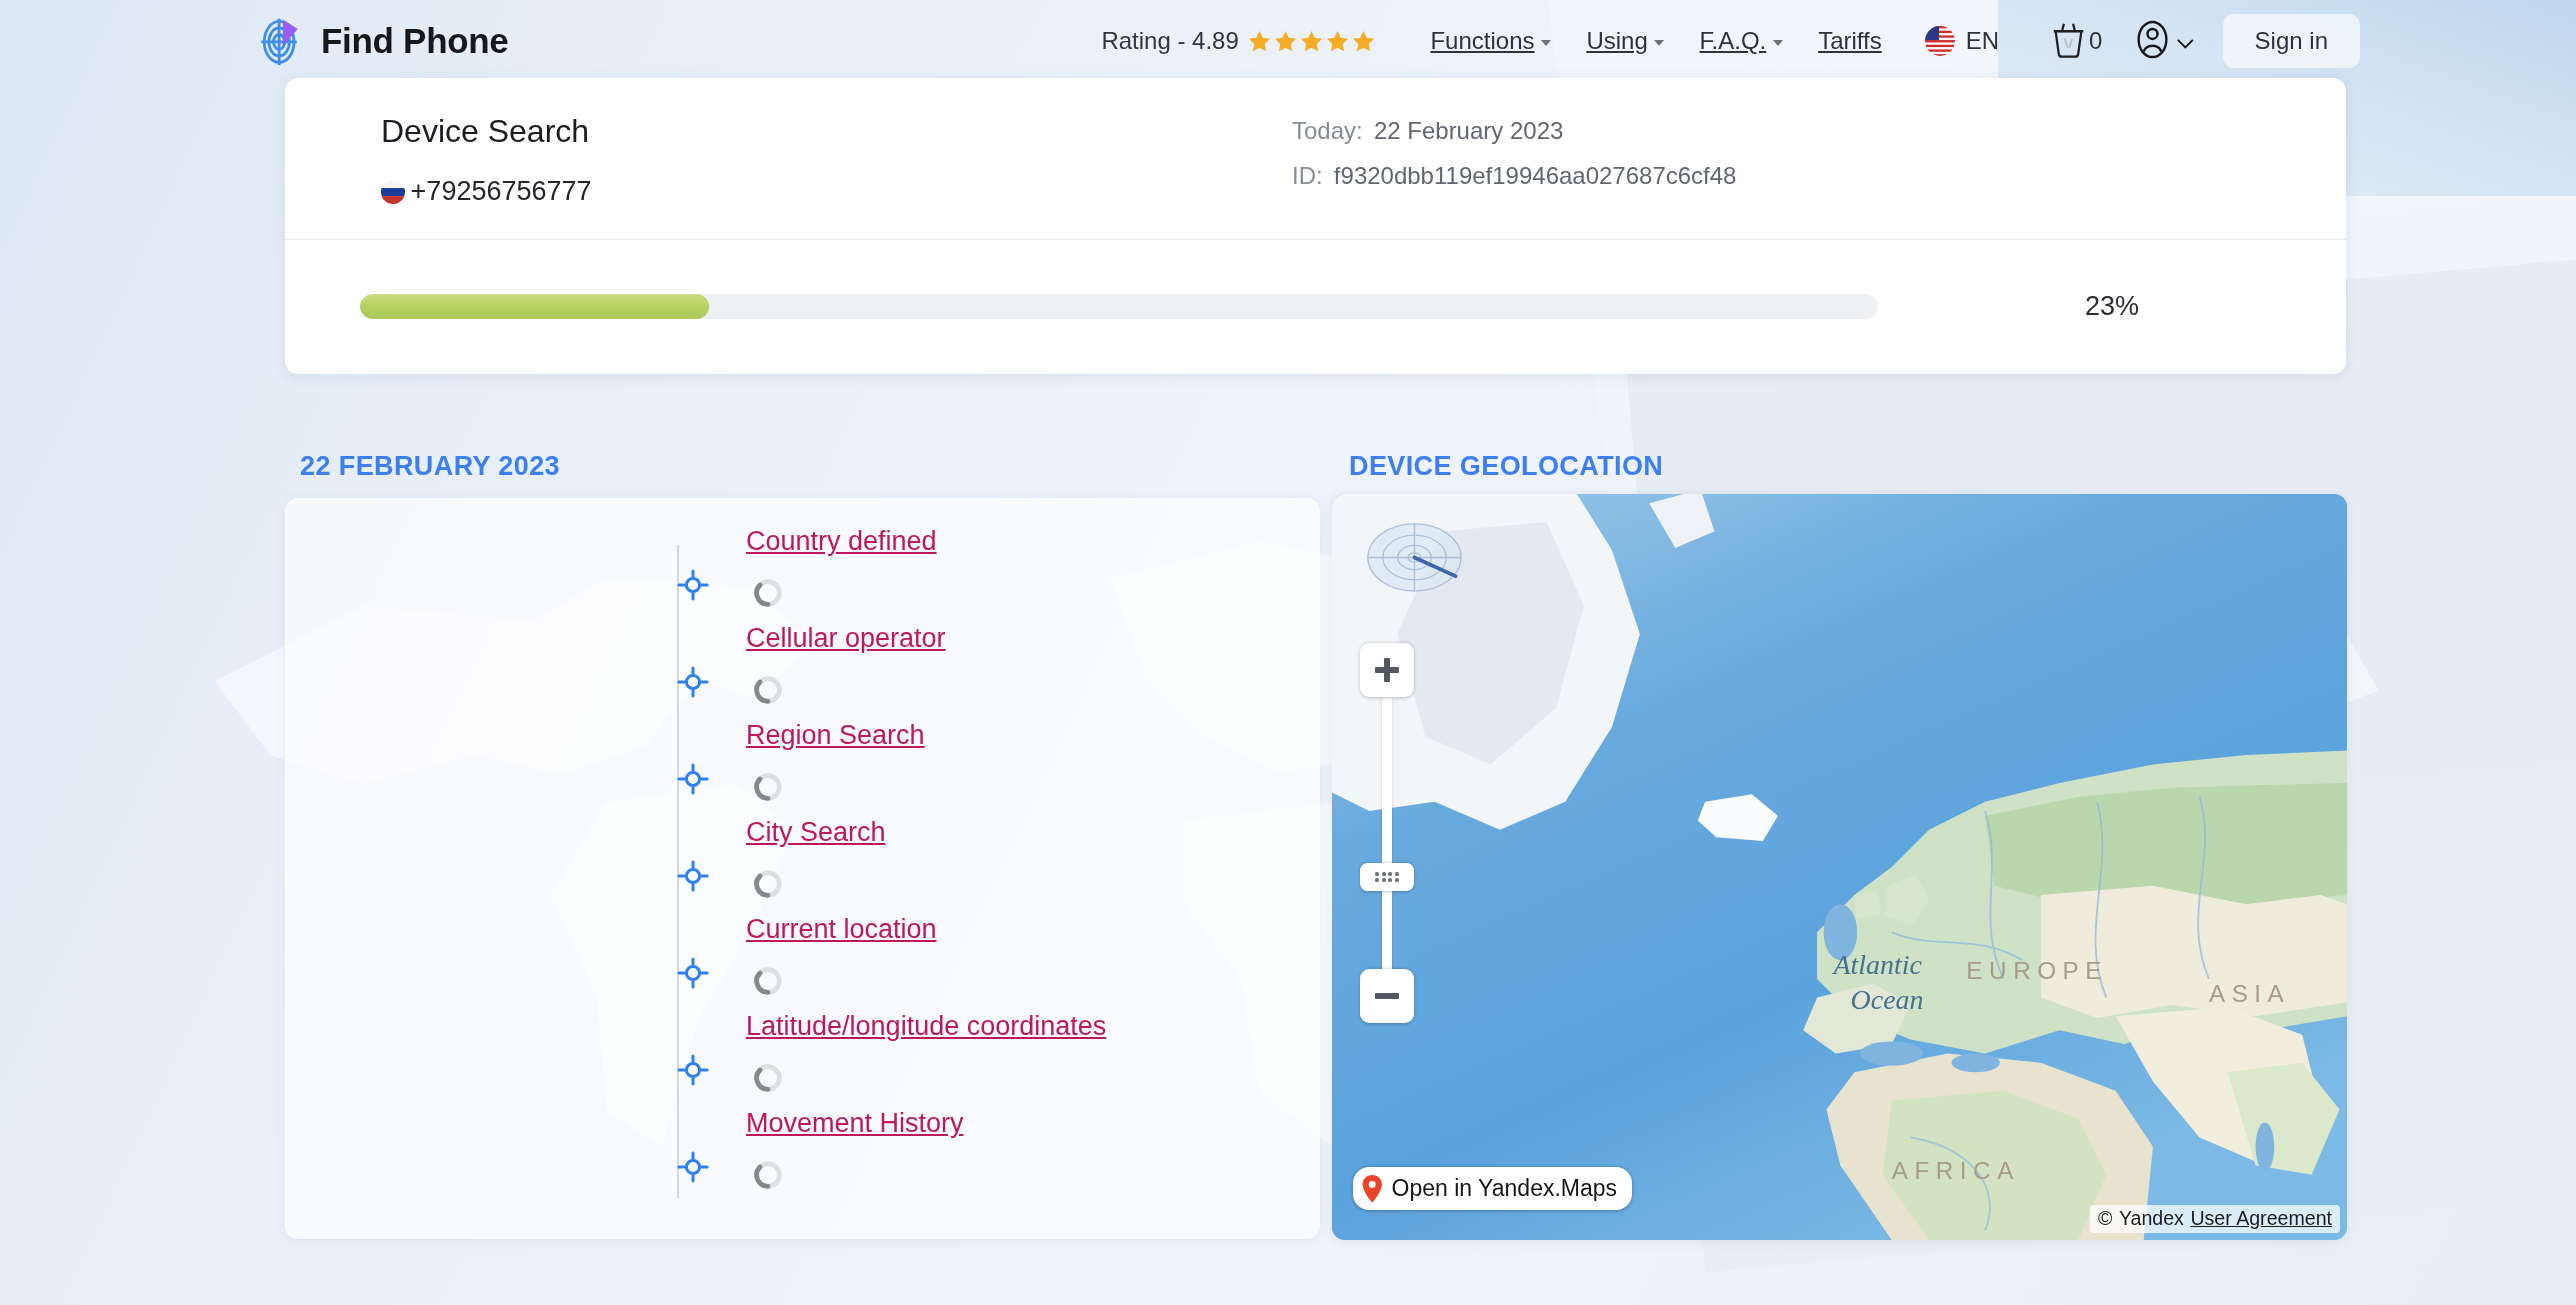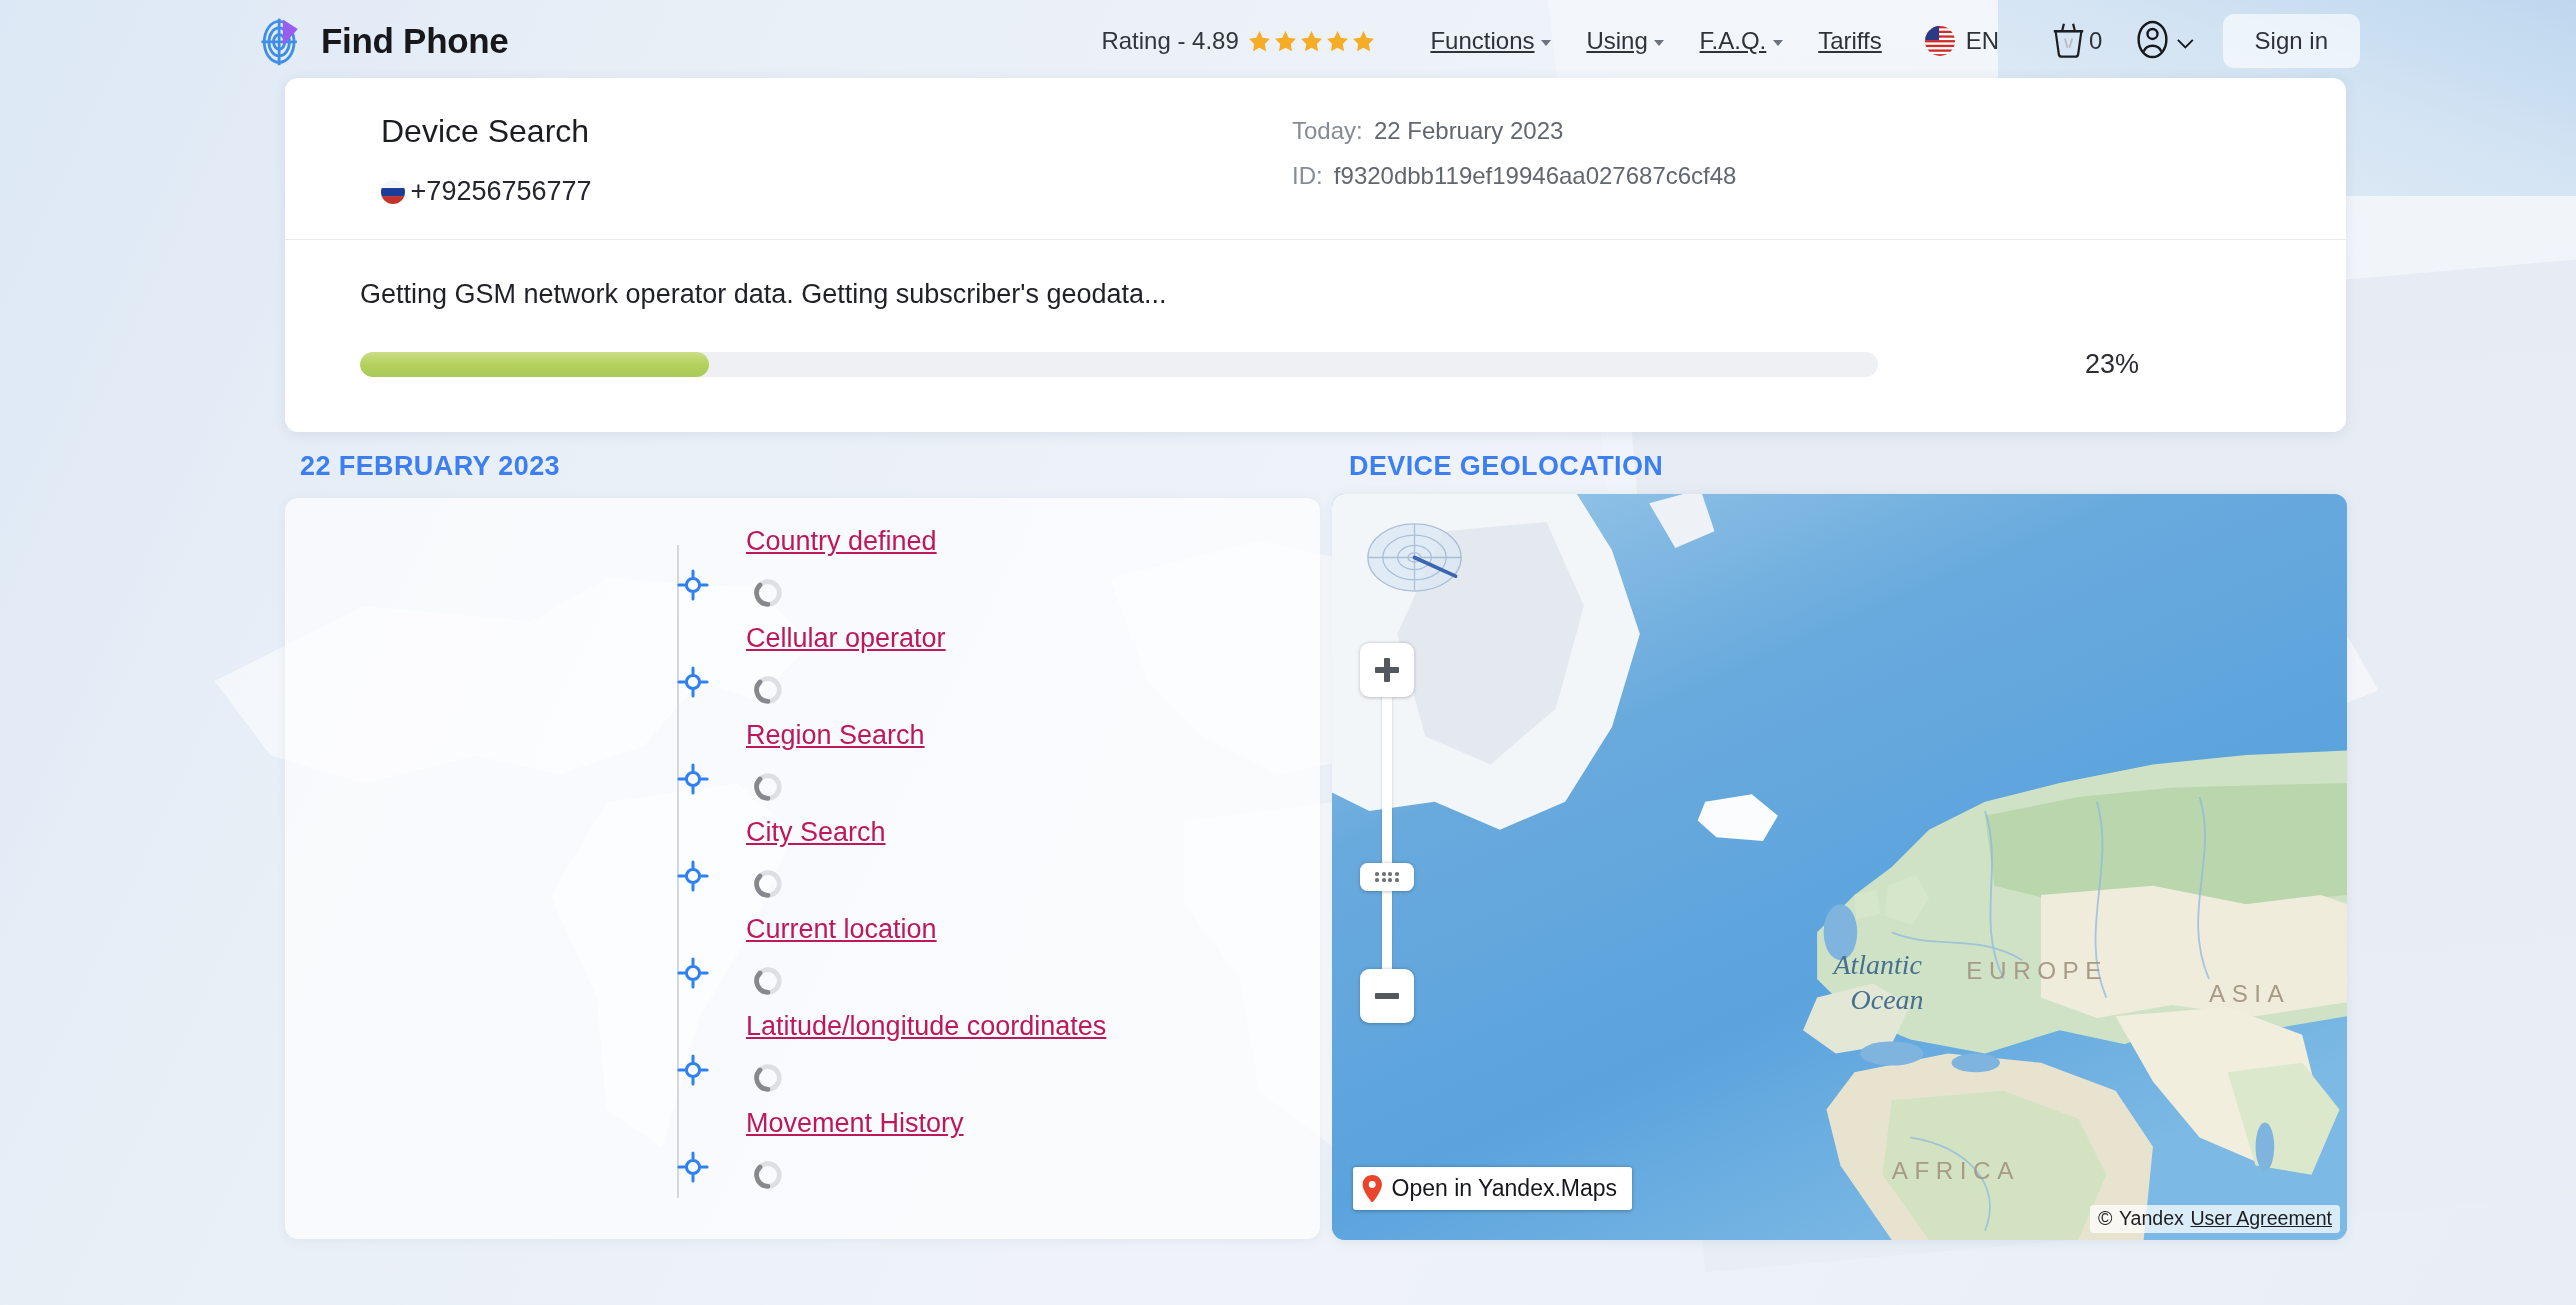--- a/index.html
+++ b/index.html
@@ -268,21 +268,21 @@
   .plus-h, .plus-v, .minus-h {
     position: absolute; background: #53575e; border-radius: 0.9px;
   }
   .plus-h { width: 24px; height: 6.5px; }
   .plus-v { width: 6.5px; height: 24px; }
   .minus-h { width: 24px; height: 6.5px; }
 
   .open-maps {
     position: absolute; left: 20.5px; bottom: 30px;
     height: 43px; padding: 0 15px 0 9.3px;
-    background: #fff; border-radius: 3px;
+    background: #fff; border-radius: 16px;
     box-shadow: 0 0.9px 3.7px rgba(0,0,0,.3);
     display: flex; align-items: center; gap: 9.3px;
     font-size: 23px; color: #16171a;
     cursor: pointer; border: none; font-family: inherit;
   }
   .pin-icon { width: 20.5px; height: 28px; display: block; }
 
   .map-credit {
     position: absolute; right: 7.5px; bottom: 7.5px;
     height: 28px; padding: 0 7.5px;
@@ -461,21 +461,20 @@
       <div class="meta-row">
         <span class="meta-label">ID:</span>
         <span class="meta-value">f9320dbb119ef19946aa027687c6cf48</span>
       </div>
     </div>
   </div>
 
   <div class="card-div"></div>
 
   <div class="card-bottom">
-    <div class="status-text">Getting GSM network operator data. Getting subscriber's geodata...</div>
     <div class="progress-row">
       <div class="progress-track">
         <div class="progress-fill" id="progress-fill" style="width: 23%;"></div>
       </div>
       <div class="progress-pct">23%</div>
     </div>
   </div>
 </div>
 
 <div class="sec-head left">22 FEBRUARY 2023</div>

